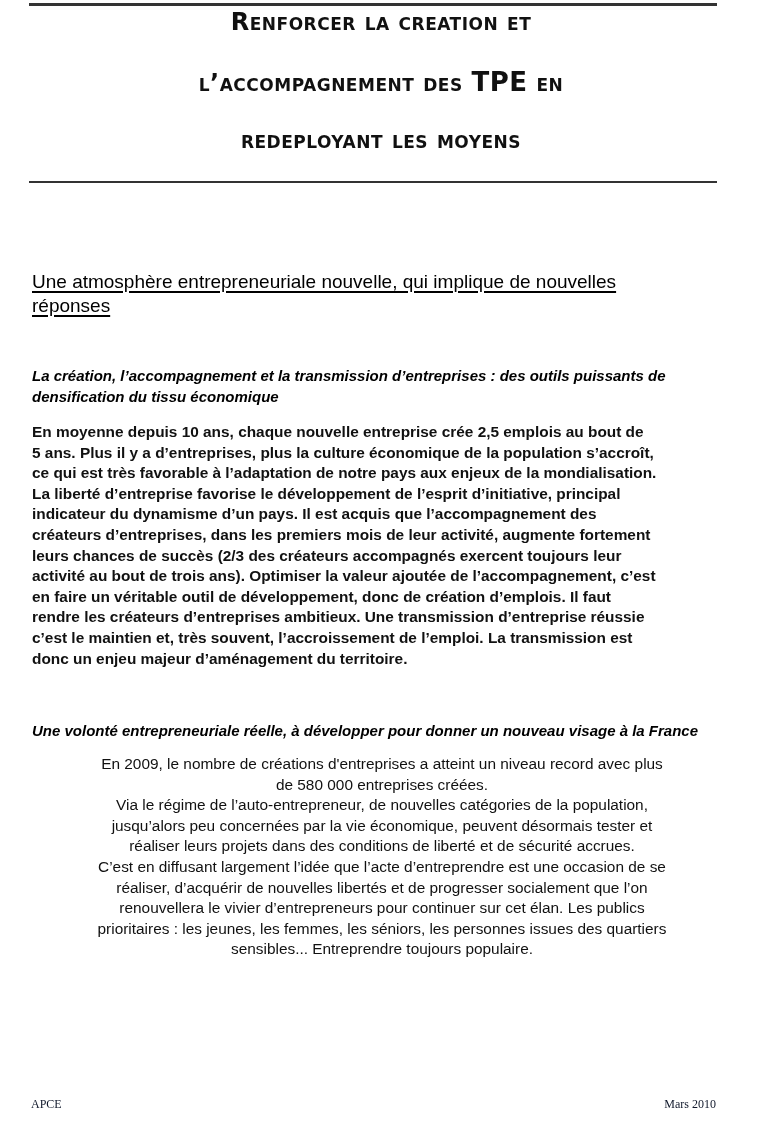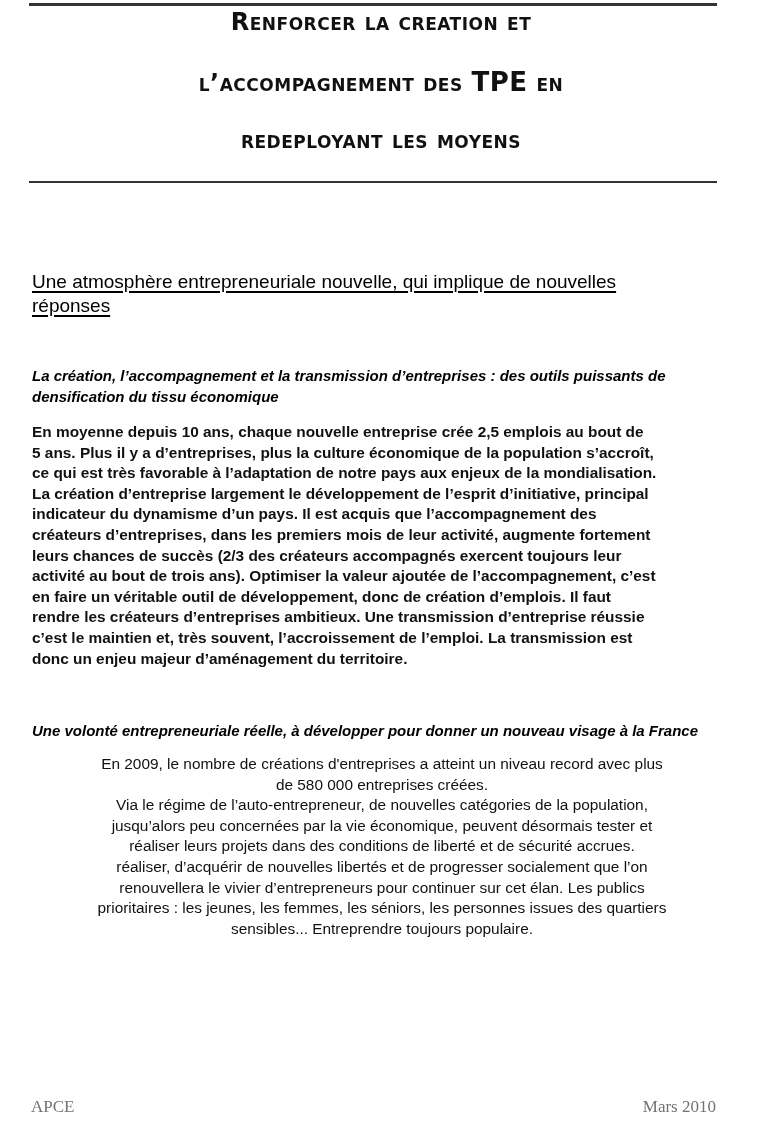--- a/index.html
+++ b/index.html
@@ -27,59 +27,60 @@
       font-weight: bold; font-style: italic;
     }
     .para {
       position: absolute; left: 32px; width: 700px;
       font-family: "Liberation Sans", sans-serif; font-size: 15.4px; line-height: 20.6px;
       color: #111;
     }
     .para span { display: block; white-space: nowrap; }
     .footer {
       position: absolute; top: 1097px;
-      font-family: "Liberation Serif", serif; font-size: 17px; color: #737373;
+      font-family: "Liberation Serif", serif; font-size: 12px; color: #0f172a;
     }
     .footer.left { left: 31px; }
     .footer.right { right: 55px; }
   </style>
 </head>
 <body>
 
 <div class="rule top"></div>
 <div class="title-line l1">Renforcer la creation et</div>
 <div class="title-line l2"><span>l’accompagnement des </span><span class="big">TPE</span><span> en</span></div>
 <div class="title-line l3">redeployant les moyens</div>
 <div class="rule bottom"></div>
 
 <div class="h1">Une atmosphère entrepreneuriale nouvelle, qui implique de nouvelles réponses</div>
 
 <div class="h2" style="top:359px;margin-top:6px;">La création, l’accompagnement et la transmission d’entreprises : des outils puissants de densification du tissu économique</div>
 <div class="para" style="top:422px;font-weight:bold;">
   <span>En moyenne depuis 10 ans, chaque nouvelle entreprise crée 2,5 emplois au bout de</span>
   <span>5 ans. Plus il y a d’entreprises, plus la culture économique de la population s’accroît,</span>
   <span>ce qui est très favorable à l’adaptation de notre pays aux enjeux de la mondialisation.</span>
-  <span>La création d’entreprise largement le développement de l’esprit d’initiative, principal</span>
+  <span>La liberté d’entreprise favorise le développement de l’esprit d’initiative, principal</span>
   <span>indicateur du dynamisme d’un pays. Il est acquis que l’accompagnement des</span>
   <span>créateurs d’entreprises, dans les premiers mois de leur activité, augmente fortement</span>
   <span>leurs chances de succès (2/3 des créateurs accompagnés exercent toujours leur</span>
   <span>activité au bout de trois ans). Optimiser la valeur ajoutée de l’accompagnement, c’est</span>
   <span>en faire un véritable outil de développement, donc de création d’emplois. Il faut</span>
   <span>rendre les créateurs d’entreprises ambitieux. Une transmission d’entreprise  réussie</span>
   <span>c’est le maintien et, très souvent, l’accroissement de l’emploi. La transmission est</span>
   <span>donc un enjeu majeur d’aménagement du territoire.</span>
 </div>
 
 <div class="h2" style="top:691px;margin-top:29px;">Une volonté entrepreneuriale réelle, à développer pour donner un nouveau visage à la France</div>
 <div class="para" style="top:754px;text-align:center;">
   <span>En 2009, le nombre de créations d'entreprises a atteint un niveau record avec plus</span>
   <span>de 580 000 entreprises créées.</span>
   <span>Via le régime de l’auto-entrepreneur, de nouvelles catégories de la population,</span>
   <span>jusqu’alors peu concernées par la vie économique, peuvent désormais tester et</span>
   <span>réaliser leurs projets dans des conditions de liberté et de sécurité accrues.</span>
+  <span>C’est en diffusant largement l’idée que l’acte d’entreprendre est une occasion de se</span>
   <span>réaliser, d’acquérir de nouvelles libertés et de progresser socialement que l’on</span>
   <span>renouvellera le vivier d’entrepreneurs pour continuer sur cet élan. Les publics</span>
   <span>prioritaires : les jeunes, les femmes, les séniors, les personnes issues des quartiers</span>
   <span>sensibles... Entreprendre toujours populaire.</span>
 </div>
 
 <div class="footer left">APCE</div>
 <div class="footer right">Mars 2010</div>
 
 </body></html>

